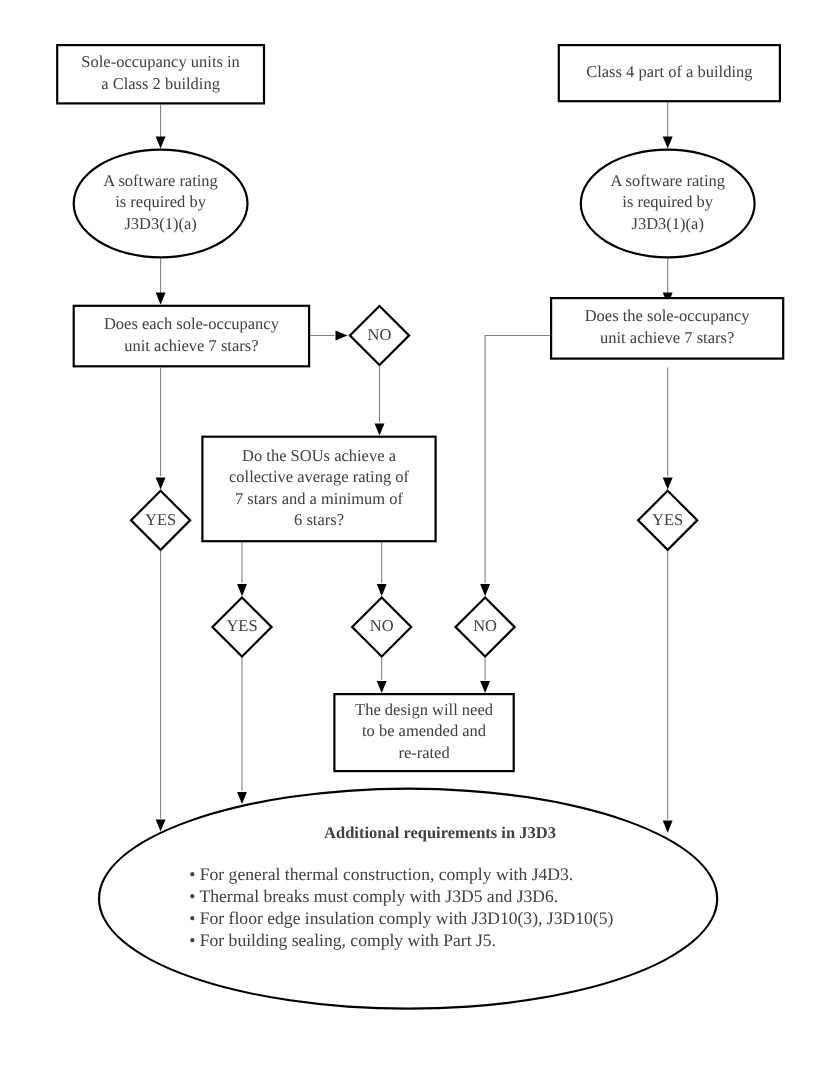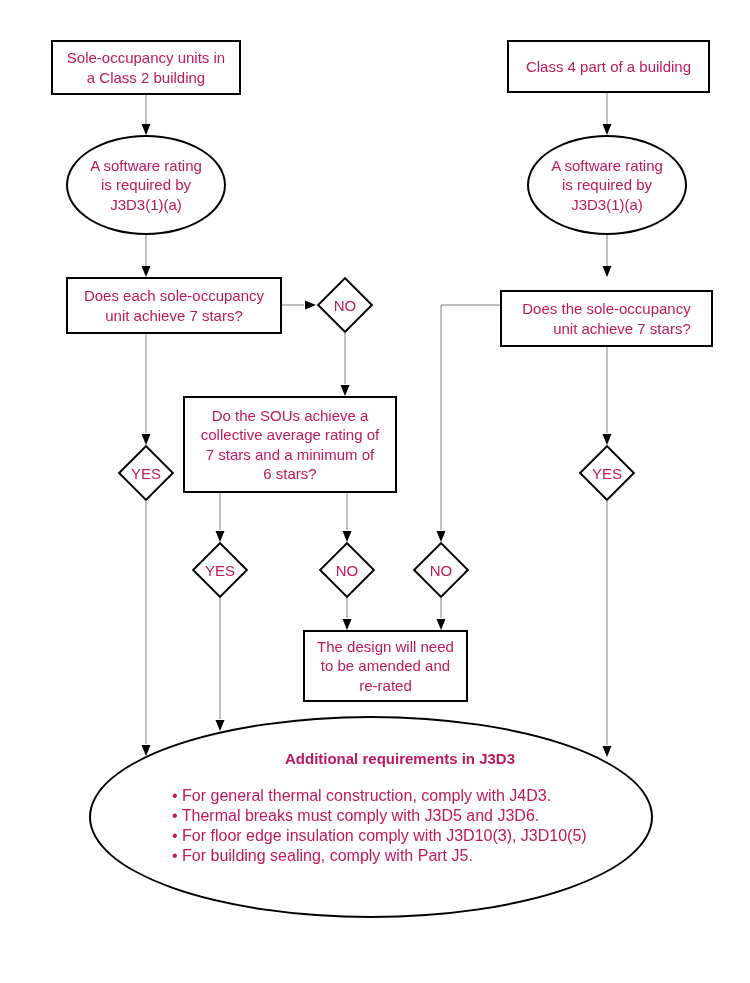--- a/index.html
+++ b/index.html
@@ -1,22 +1,22 @@
 <!DOCTYPE html>
 <html><head>
 <meta charset="utf-8">
 <style>
   html, body { margin: 0; padding: 0; background: #ffffff; }
   .stage {
     position: relative;
     width: 750px;
     height: 983px;
     background: #ffffff;
-    font-family: Liberation Sans, sans-serif;
-    color: #be185d;
+    font-family: Liberation Serif, serif;
+    color: #404040;
     overflow: hidden;
   }
   .stage svg.wires {
     position: absolute;
     left: 0; top: 0;
     width: 750px; height: 983px;
   }
   .box {
     position: absolute;
     box-sizing: border-box;
@@ -140,21 +140,21 @@
 is required by
 J3D3(1)(a)</div>
 
   <div class="oval" style="left:527px; top:135px; width:160px; height:100px;">A software rating
 is required by
 J3D3(1)(a)</div>
 
   <div class="box" style="left:38px; top:277px; width:216px; height:57px;margin-left:28px;">Does each sole-occupancy
 unit achieve 7 stars?</div>
 
-  <div class="box" style="left:500px; top:290px; width:213px; height:57px;text-align:right;">Does the sole-occupancy
+  <div class="box" style="left:500px; top:270px; width:213px; height:57px;">Does the sole-occupancy
 unit achieve 7 stars?</div>
 
   <div class="box" style="left:183px; top:396px; width:214px; height:97px;">Do the SOUs achieve a
 collective average rating of
 7 stars and a minimum of
 6 stars?</div>
 
   <div class="box" style="left:303px; top:630px; width:165px; height:72px;">The design will need
 to be amended and
 re-rated</div>

